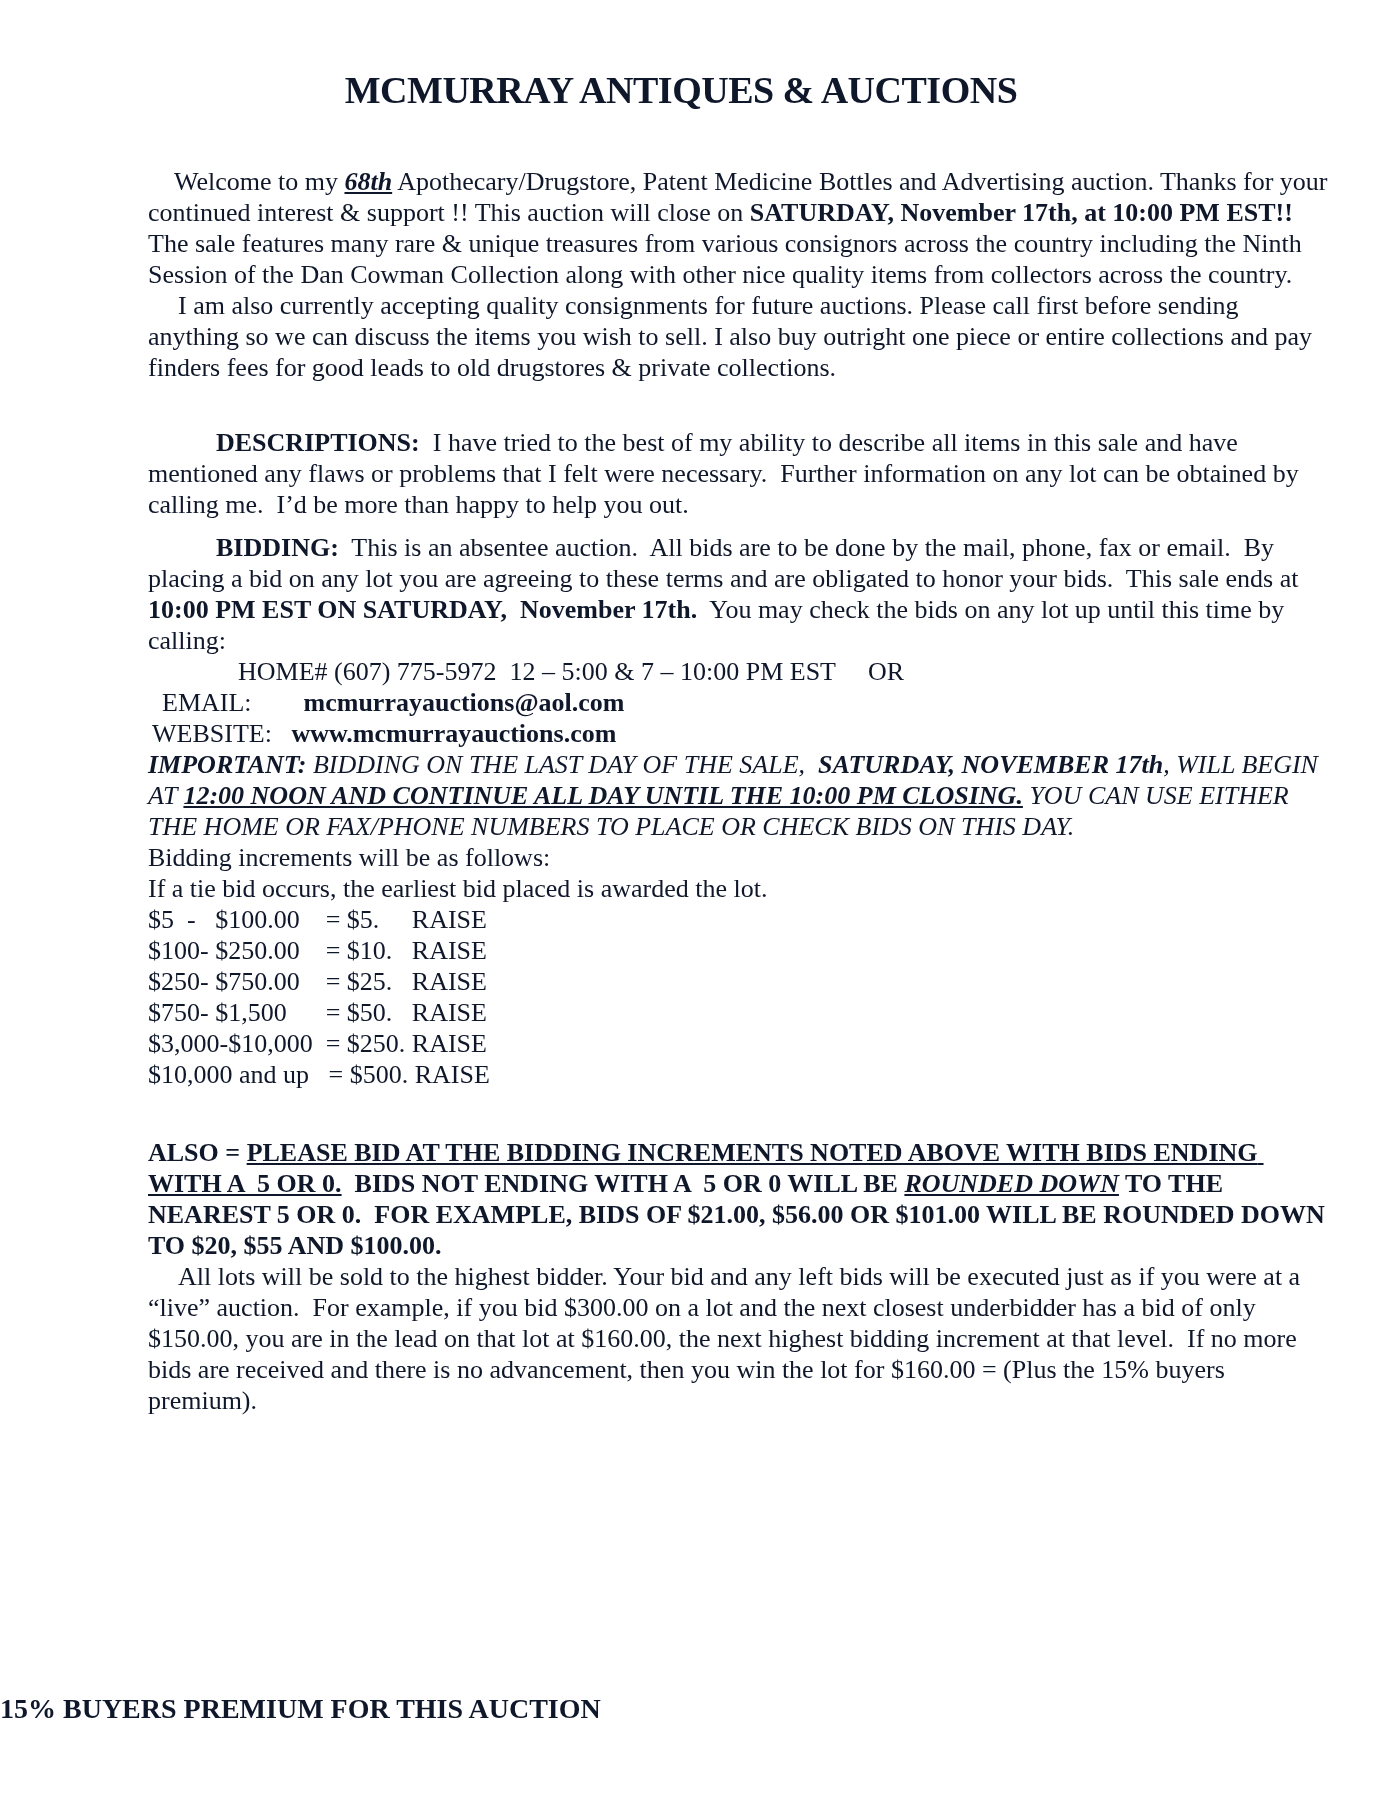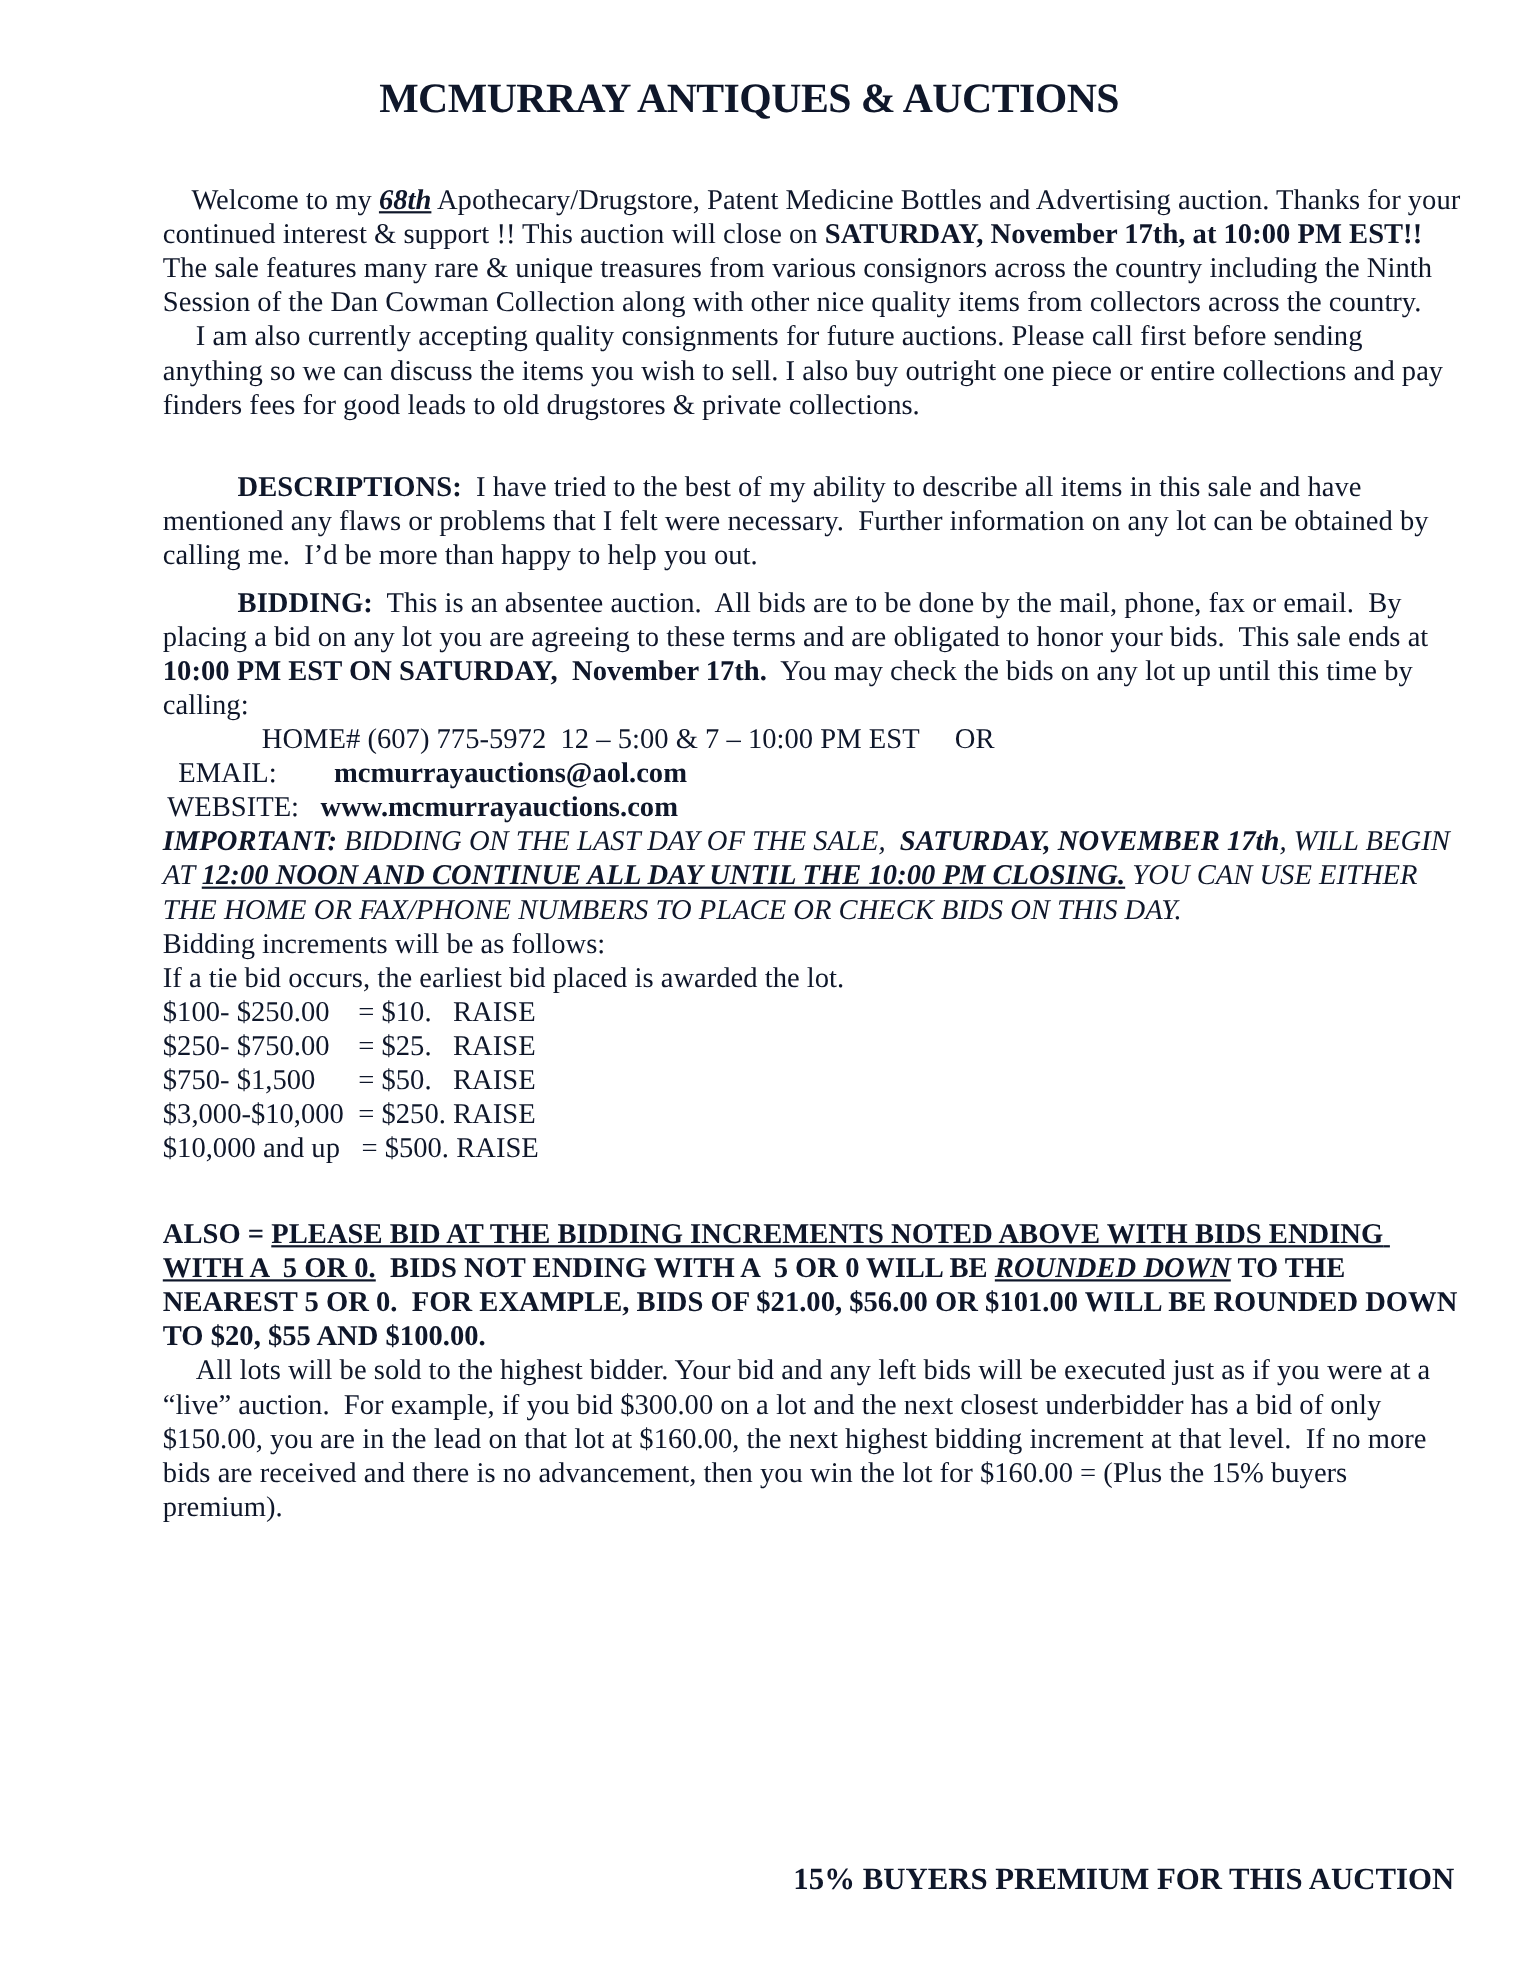--- a/index.html
+++ b/index.html
@@ -34,21 +34,21 @@
   .ti90{text-indent:90px}
   .mt52{margin-top:52px}
   .mt32{margin-top:44px}
   .mt12{margin-top:12px}
   .mt40{}
   .mt47{margin-top:47px}
   .footer{
     position:absolute;
     top:1692px;left:0;
     width:1322px;
-    text-align:right;
+    text-align:left;
     font-weight:bold;
     font-size:28px;line-height:34px;
     white-space:pre-wrap;
   }
 </style>
 </head>
 <body>
 
 <div class="page">
 
@@ -68,20 +68,21 @@
   <p class="ti14"><span>EMAIL:        </span><span class="b">mcmurrayauctions@aol.com</span></p>
 
   <p class="ti4"><span>WEBSITE:   </span><span class="b">www.mcmurrayauctions.com</span></p>
 
   <p class="i mt40"><span class="b">IMPORTANT:</span><span> BIDDING ON THE LAST DAY OF THE SALE,  </span><span class="b">SATURDAY, NOVEMBER 17th</span><span>, WILL BEGIN AT </span><span class="b u">12:00 NOON AND CONTINUE ALL DAY UNTIL THE 10:00 PM CLOSING.</span><span> YOU CAN USE EITHER THE HOME OR FAX/PHONE NUMBERS TO PLACE OR CHECK BIDS ON THIS DAY.</span></p>
 
   <p>Bidding increments will be as follows:</p>
 
   <p>If a tie bid occurs, the earliest bid placed is awarded the lot.</p>
 
+  <p>$5  -   $100.00    = $5.     RAISE</p>
   <p>$100- $250.00    = $10.   RAISE</p>
   <p>$250- $750.00    = $25.   RAISE</p>
   <p>$750- $1,500      = $50.   RAISE</p>
   <p>$3,000-$10,000  = $250. RAISE</p>
   <p>$10,000 and up   = $500. RAISE</p>
 
   <p class="b mt47"><span>ALSO = </span><span class="u">PLEASE BID AT THE BIDDING INCREMENTS NOTED ABOVE WITH BIDS ENDING WITH A  5 OR 0.</span><span>  BIDS NOT ENDING WITH A  5 OR 0 WILL BE </span><span class="i u">ROUNDED DOWN</span><span> TO THE NEAREST 5 OR 0.  FOR EXAMPLE, BIDS OF $21.00, $56.00 OR $101.00 WILL BE ROUNDED DOWN TO $20, $55 AND $100.00.</span></p>
 
   <p class="ti30">All lots will be sold to the highest bidder. Your bid and any left bids will be executed just as if you were at a “live” auction.  For example, if you bid $300.00 on a lot and the next closest underbidder has a bid of only $150.00, you are in the lead on that lot at $160.00, the next highest bidding increment at that level.  If no more bids are received and there is no advancement, then you win the lot for $160.00 = (Plus the 15% buyers premium).</p>
 

